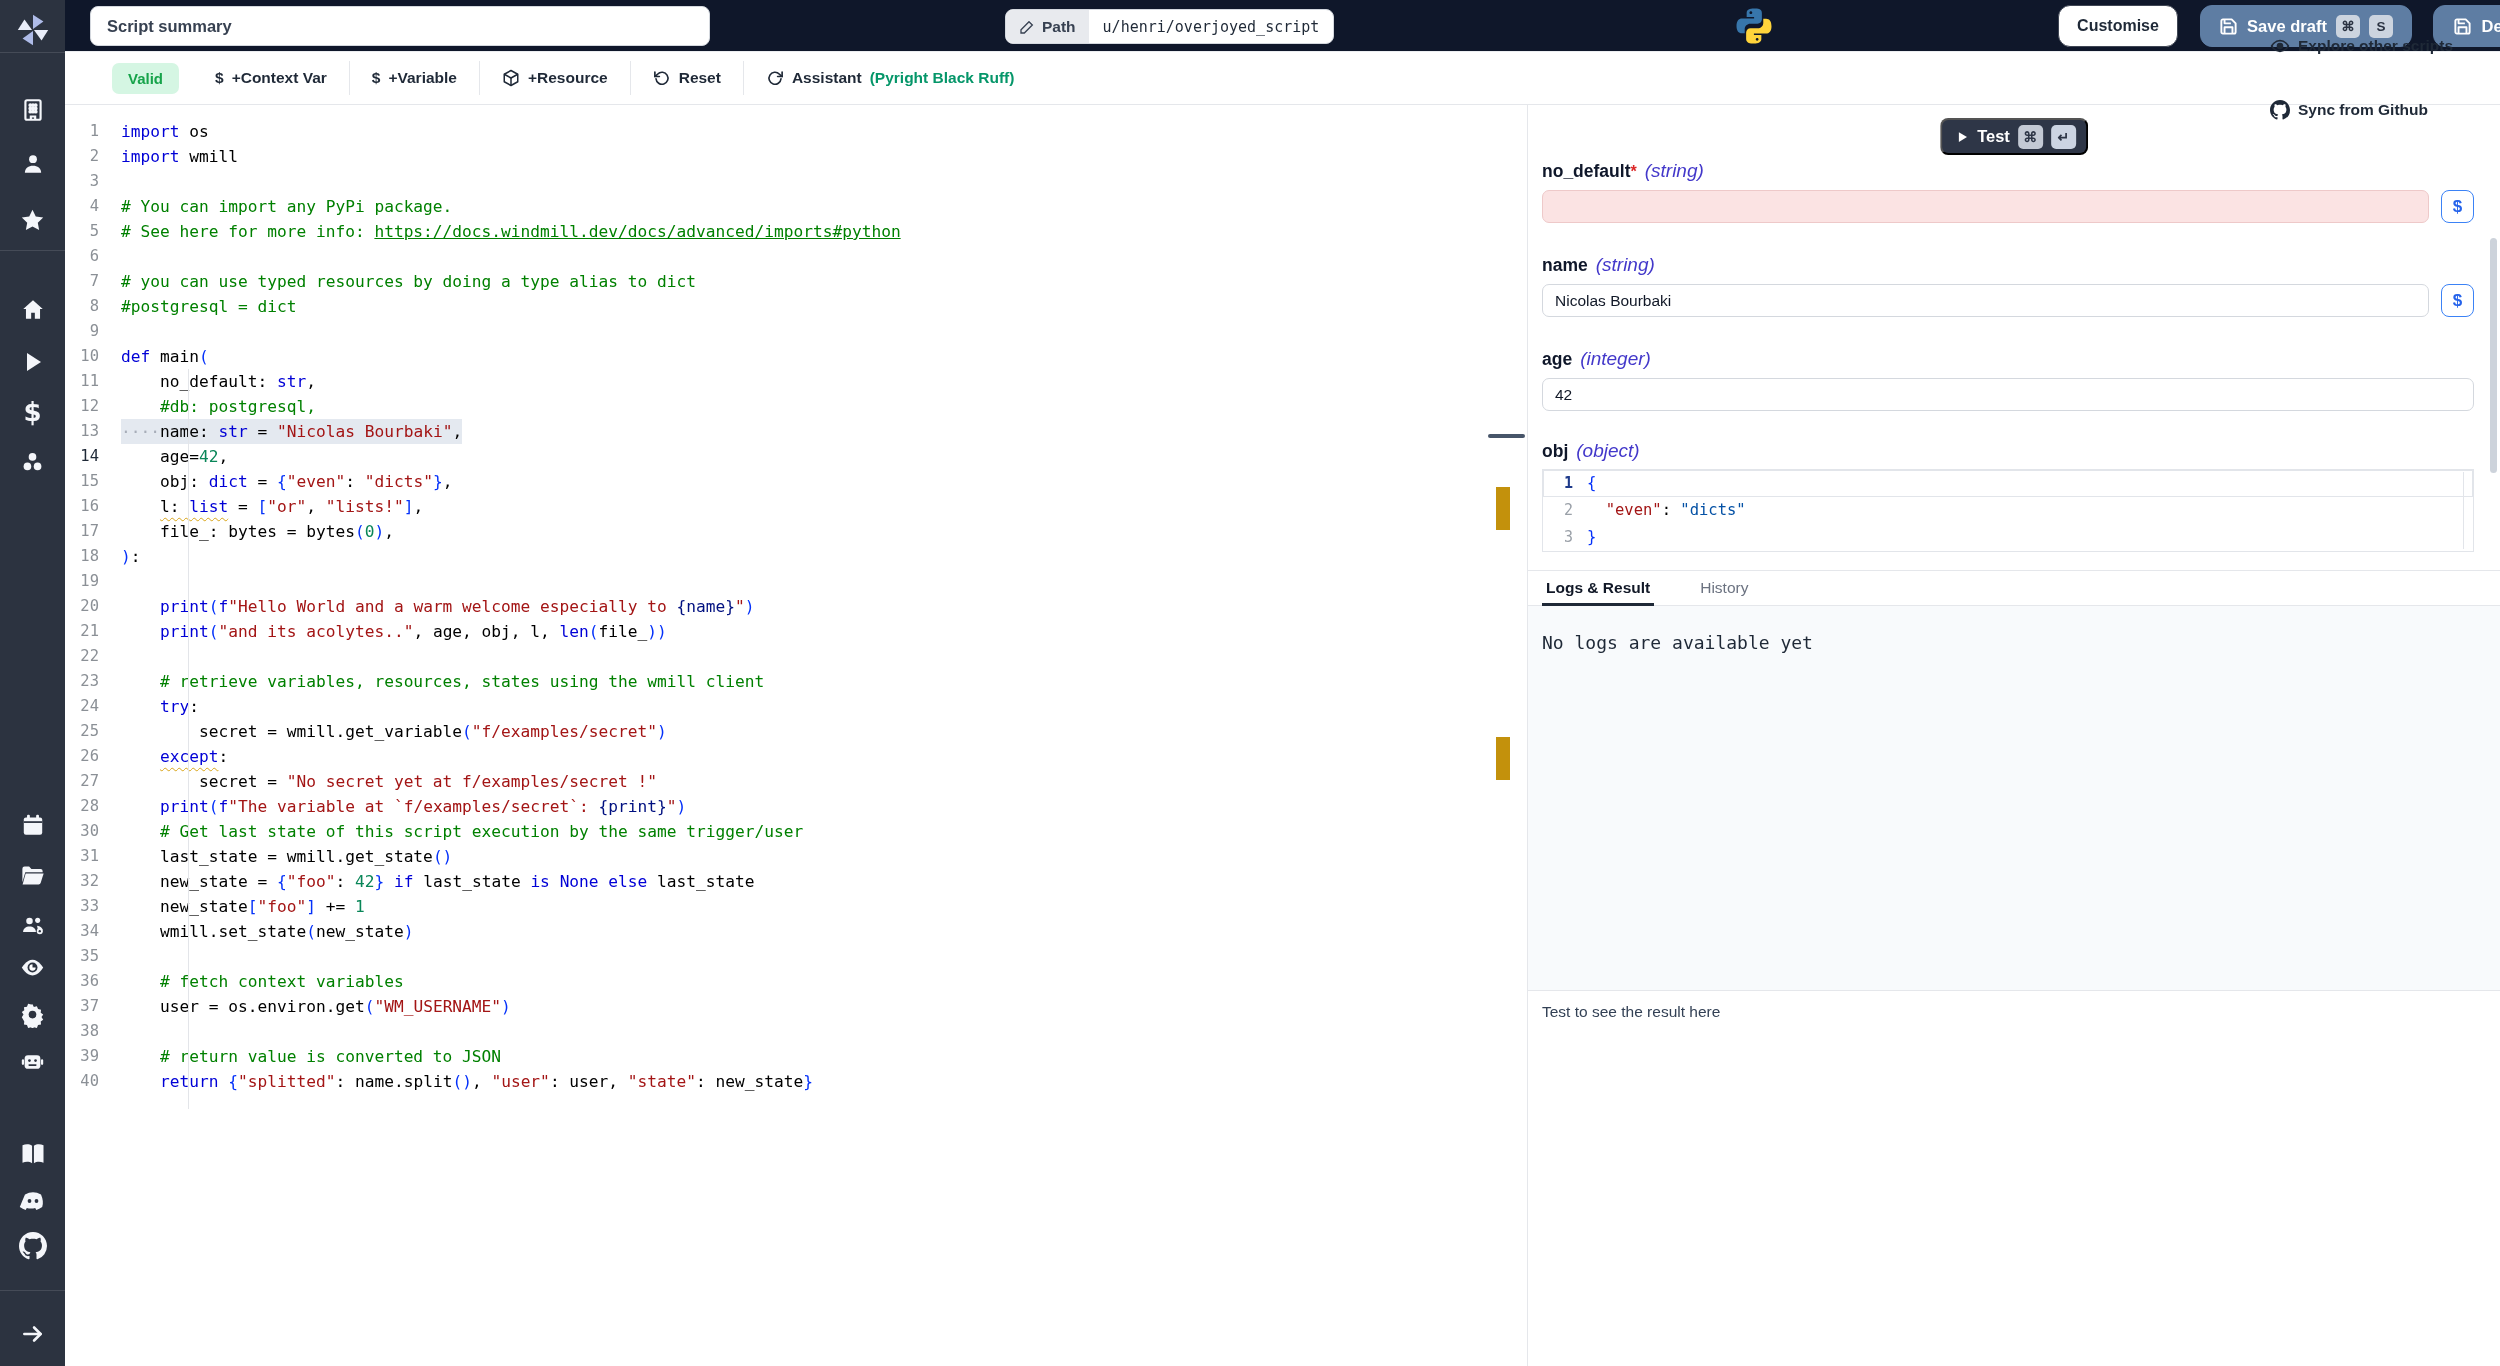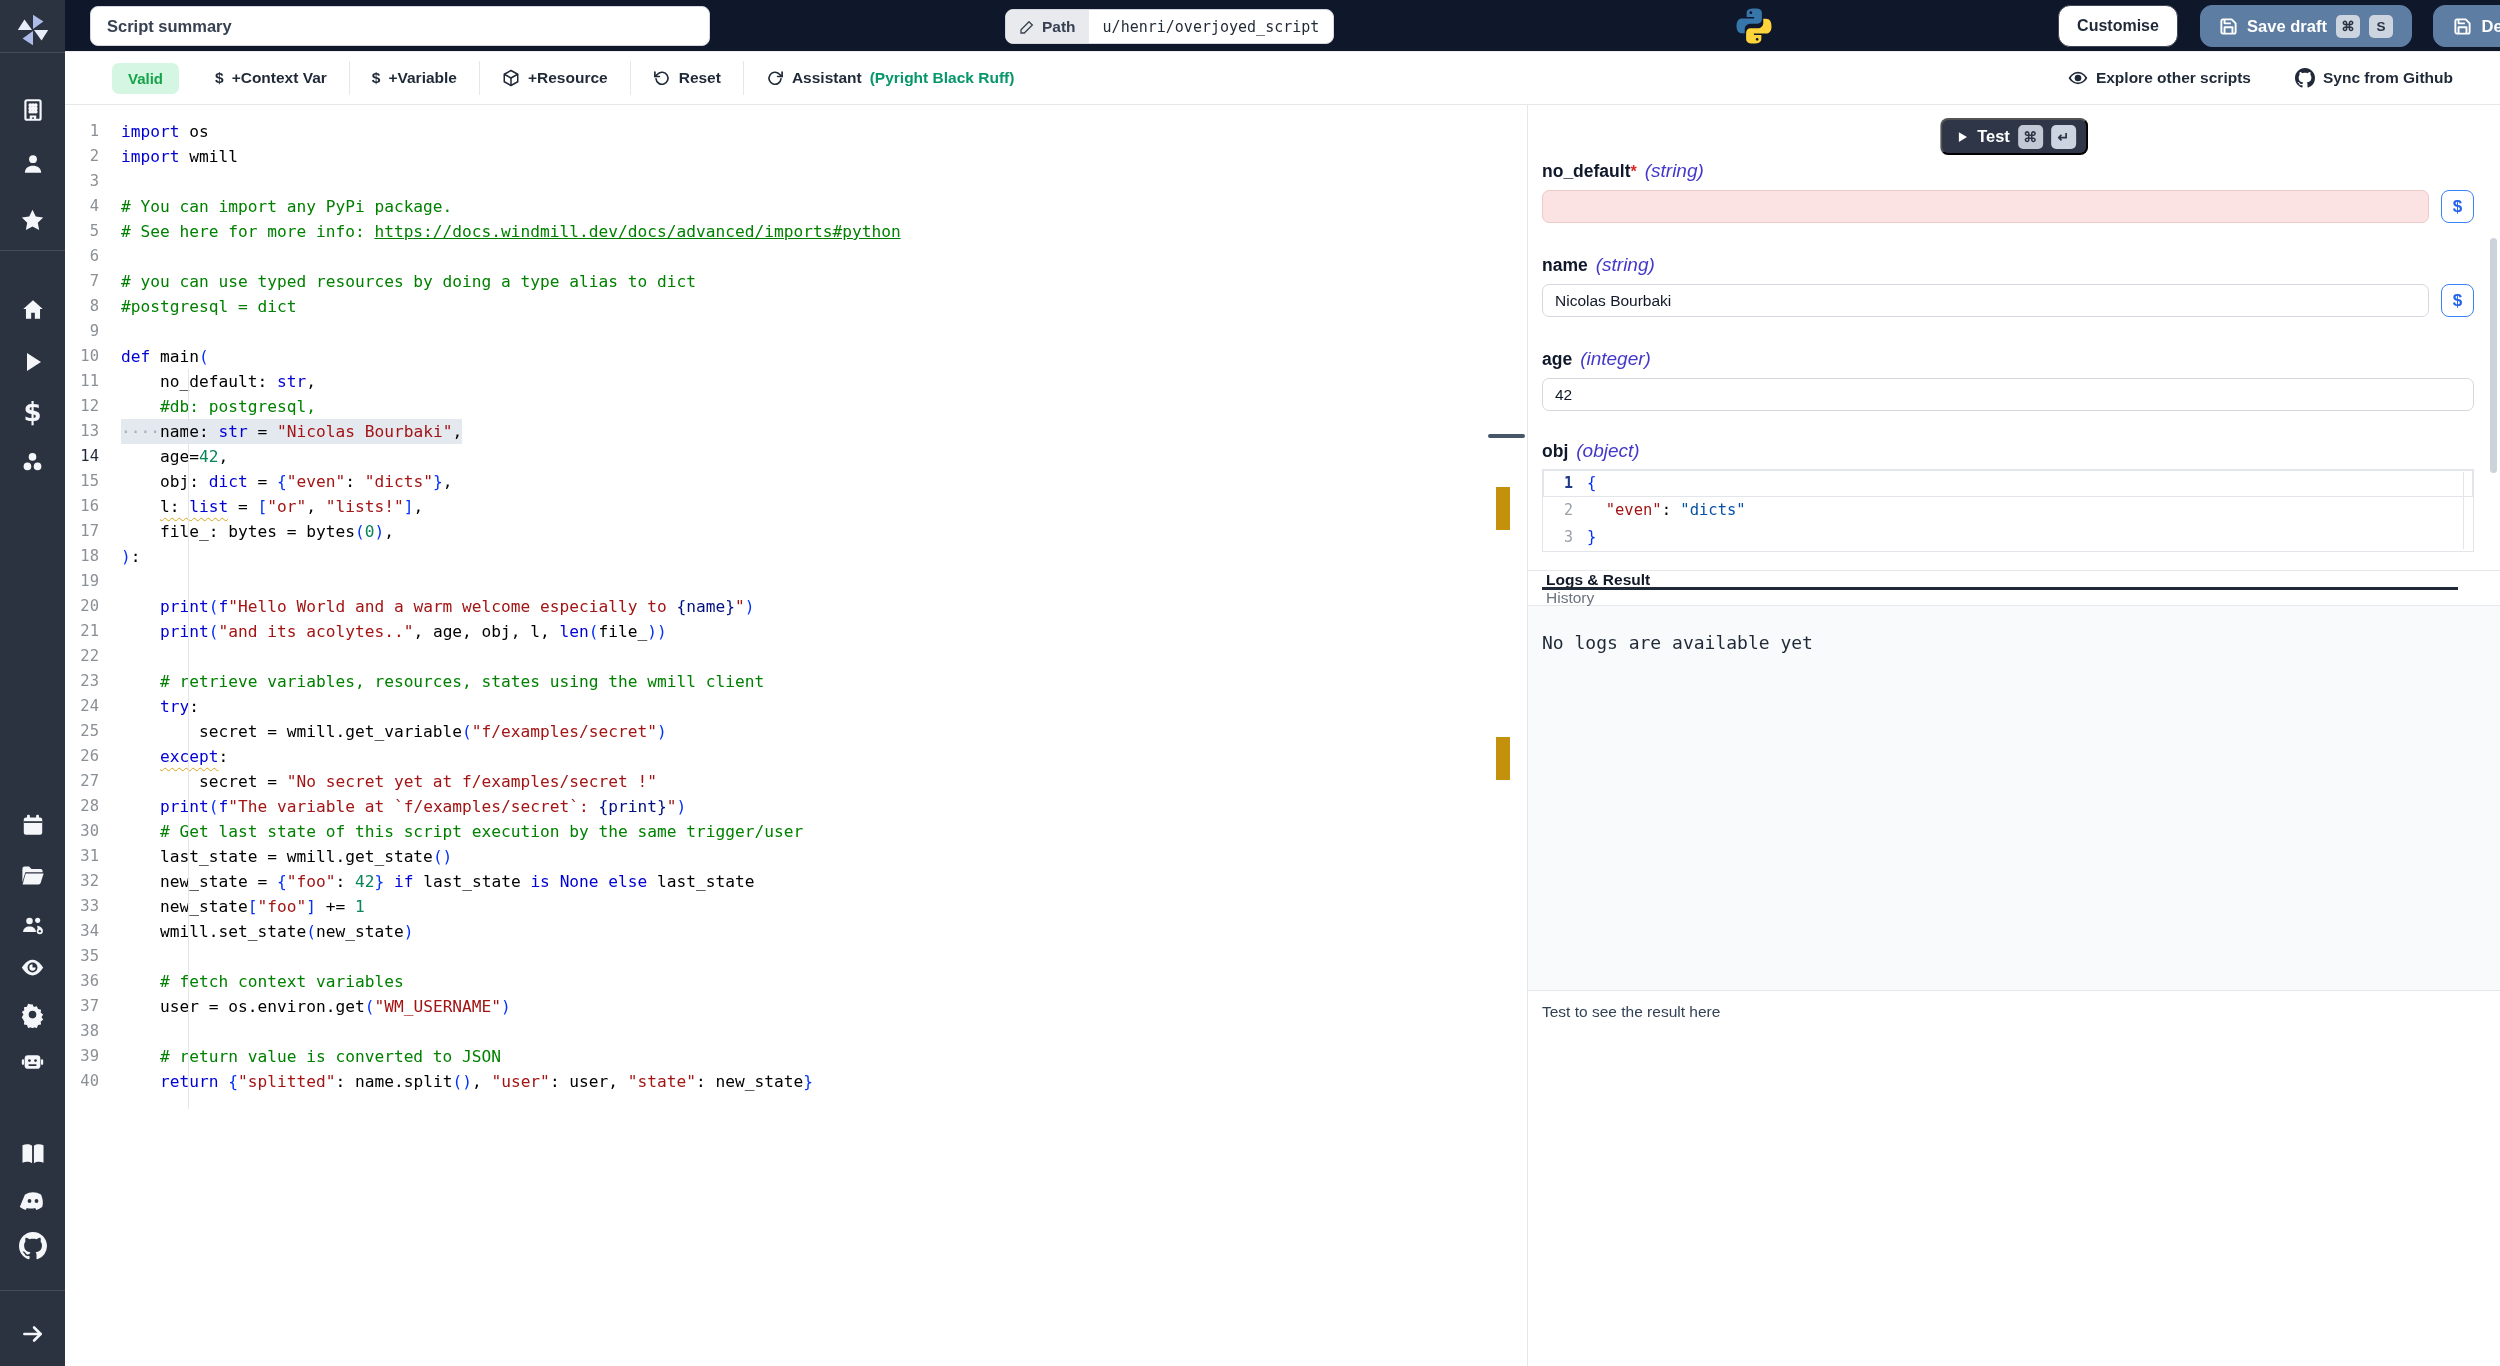--- a/index.html
+++ b/index.html
@@ -26,21 +26,21 @@
   .btn-save { position:absolute; left:2135px; top:5px; width:212px; height:42px; }
   .btn-deploy { position:absolute; left:2368px; top:5px; width:124px; height:42px; }
   .kbd { display:inline-flex; align-items:center; justify-content:center; min-width:24px; height:23px; padding:0 5px; border-radius:5px; background:#ccd4df; color:#2b3342; font-size:13.5px; font-weight:600; }
   
   .toolbar { position:absolute; left:65px; top:52px; width:2435px; height:53px; background:#fff; border-bottom:1px solid #e5e7eb; display:flex; align-items:center; padding:0 47px; z-index:4; }
   .tb-left { display:flex; align-items:center; gap:0; }
   .tb-item { display:flex; align-items:center; gap:8px; font-size:15.5px; font-weight:600; color:#1f2937; padding:0 22px; cursor:pointer; white-space:nowrap; }
   .tb-sep { width:1px; height:34px; background:#e5e7eb; }
   .valid-badge { background:#d5f6e3; color:#16a34a; font-size:15px; font-weight:600; padding:7px 16px; border-radius:7px; margin-right:14px; }
   .assist-green { color:#059669; font-weight:600; }
-  .tb-right { margin-left:auto; display:flex; align-items:flex-end; gap:44px; }
+  .tb-right { margin-left:auto; display:flex; align-items:flex-start; gap:44px;flex-direction:column; }
   .tb-right .tb-item { padding:0; }
   
   .editor { position:absolute; left:65px; top:105px; width:1431px; height:1261px; background:#fff; padding-top:14px; overflow:hidden; z-index:1; }
   .code-line { display:flex; height:25px; line-height:25px; font-family:"DejaVu Sans Mono", monospace; font-size:16.2px; white-space:pre; }
   .ln { width:34px; flex:0 0 34px; text-align:right; padding-right:0; color:#8b9096; font-size:15.5px; }
   .lgap { width:22px; flex:0 0 22px; }
   .ln-active { color:#1f2937; }
   .tok { color:#000; }
   .tok.k { color:#0000d6; }
   .tok.c { color:#008000; }
@@ -76,21 +76,21 @@
   .json-line { display:flex; height:27px; line-height:27px; font-family:"DejaVu Sans Mono", monospace; font-size:15.5px; white-space:pre; position:relative; }
   .json-line.cur { outline:1px solid #e2e5ea; outline-offset:-1px; }
   .jln { width:30px; flex:0 0 30px; text-align:right; color:#9aa0a8; font-size:15px; }
   .jln-active { color:#1e3a8a; font-weight:600; }
   .jgap { width:14px; flex:0 0 14px; }
   .json-scroll { position:absolute; right:9px; top:2px; bottom:2px; width:1px; background:#e2e5ea; }
   .tok.jk { color:#a31515; }
   .tok.jv { color:#0451a5; }
   .args-scrollbar { position:absolute; right:3px; top:133px; width:7px; height:235px; border-radius:4px; background:#cdd3db; }
   
-  .tabs { position:absolute; left:0; top:465px; width:100%; height:36px; border-top:1px solid #e5e7eb; border-bottom:1px solid #e5e7eb; display:flex; align-items:stretch; padding-left:14px; background:#fff;flex-direction:column; }
+  .tabs { position:absolute; left:0; top:465px; width:100%; height:36px; border-top:1px solid #e5e7eb; border-bottom:1px solid #e5e7eb; display:flex; align-items:stretch; padding-left:14px; background:#fff; }
   .tab { display:flex; align-items:center; padding:0 4px; margin-right:42px; font-size:15.5px; cursor:pointer; position:relative; }
   .tab.active { color:#111827; font-weight:700; }
   .tab.active::after { content:""; position:absolute; left:0; right:0; bottom:-1px; height:3px; background:#1f2937; }
   .tab.inactive { color:#6b7280; font-weight:500; }
   .logs { position:absolute; left:0; top:501px; width:100%; height:384px; background:#f8fafc; }
   .logs-head { display:flex; justify-content:flex-end; align-items:center; gap:12px; padding:10px 20px 0 0; }
   .expand-link { font-size:15.5px; font-weight:600; color:#374151; cursor:pointer; }
   .autoscroll-label { font-size:15px; color:#4b5563; }
   .checkbox { width:21px; height:21px; border-radius:5px; background:#2563eb; color:#fff; display:flex; align-items:center; justify-content:center; font-size:14px; cursor:pointer; }
   .logs-empty { margin:26px 0 0 14px; font-family:"DejaVu Sans Mono", monospace; font-size:18px; color:#1f2937; }

